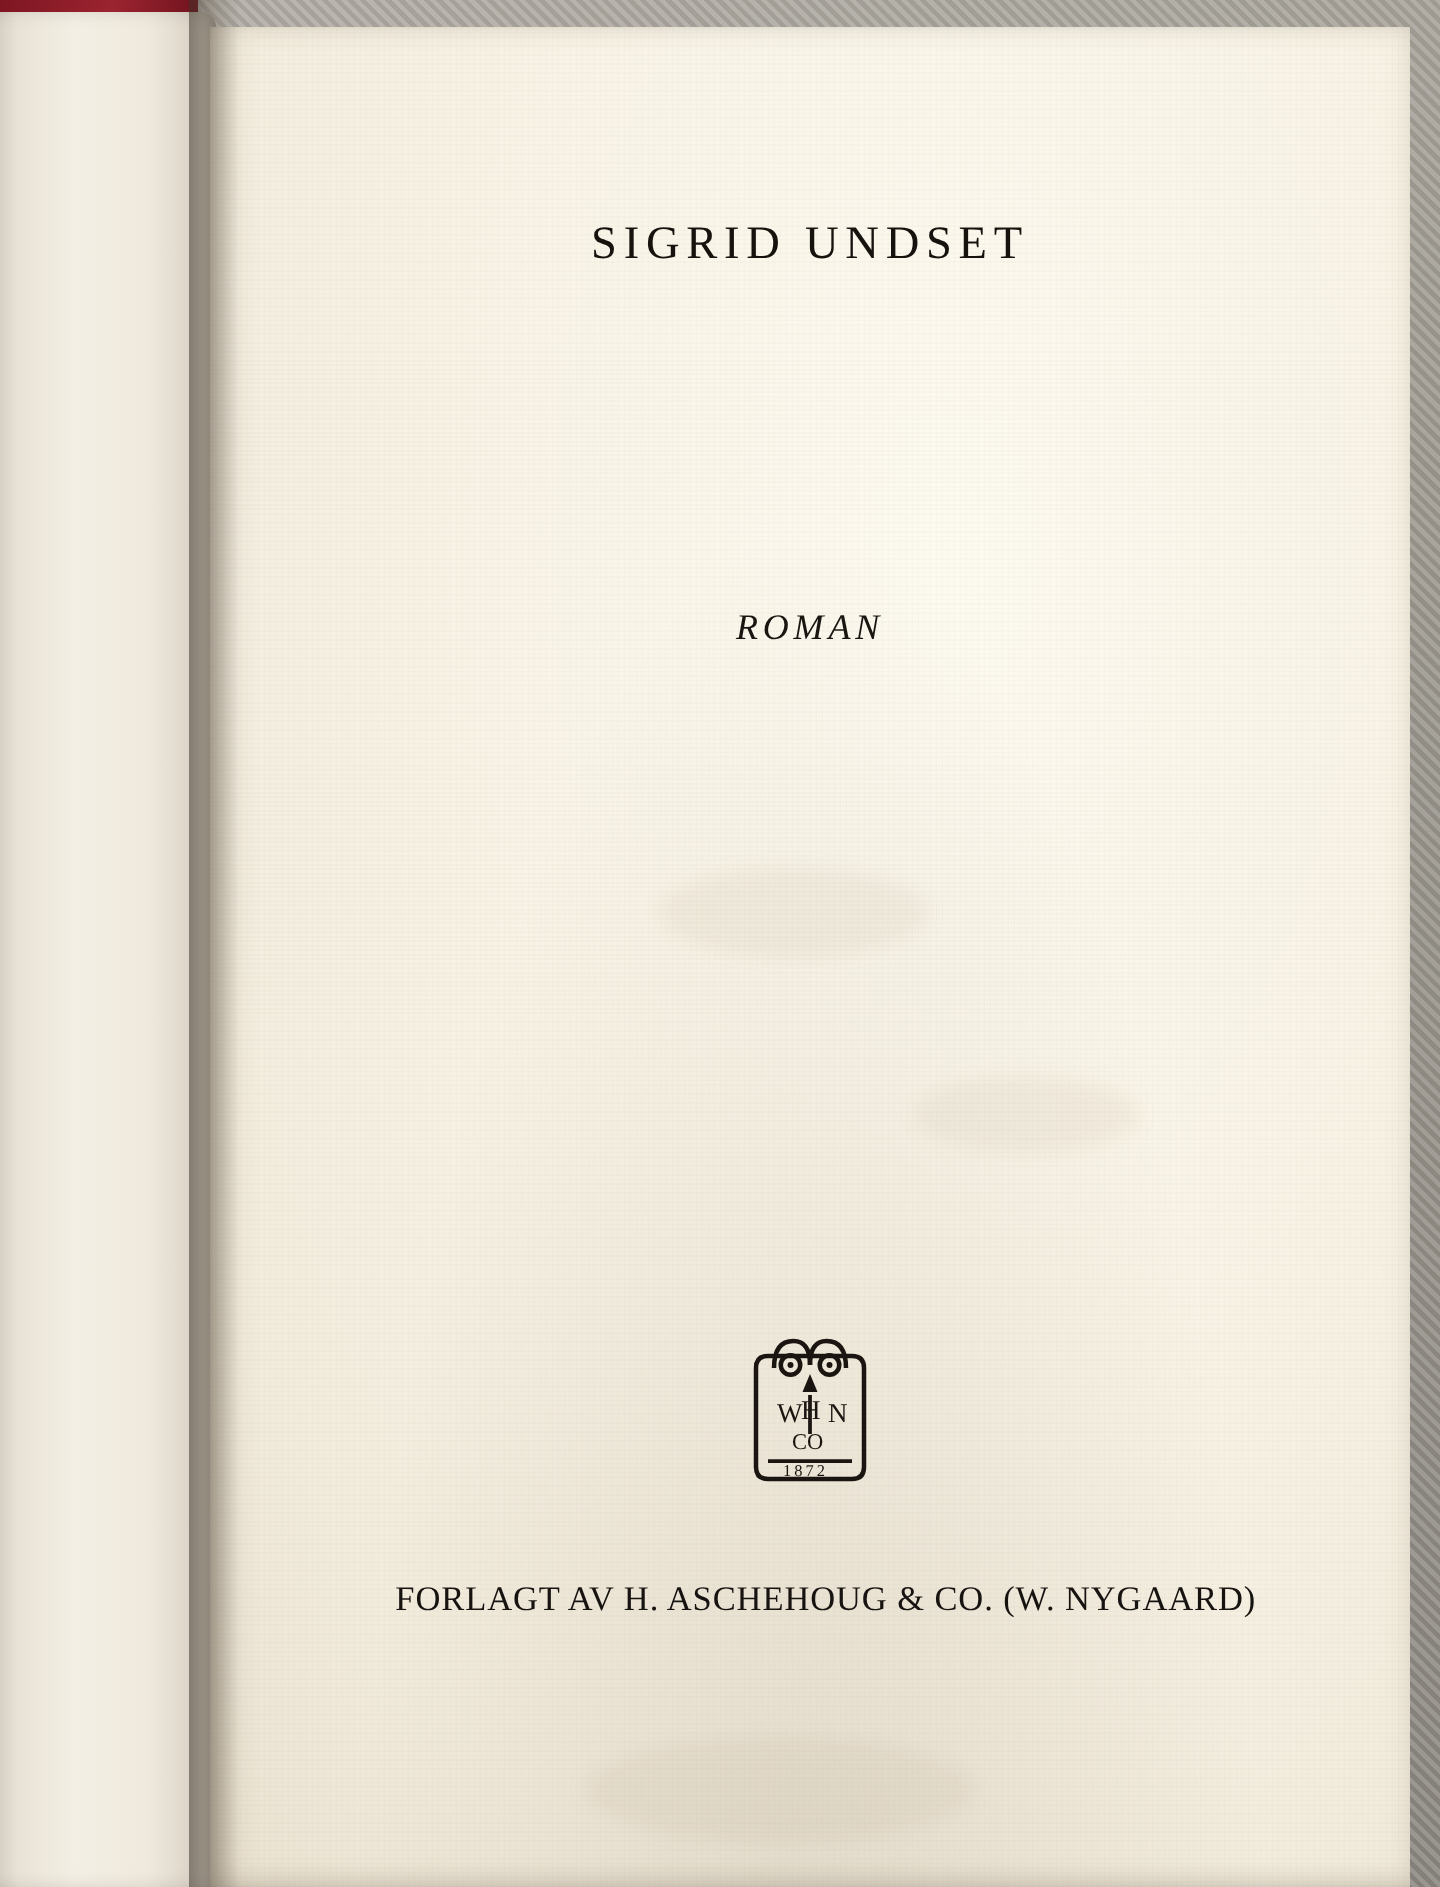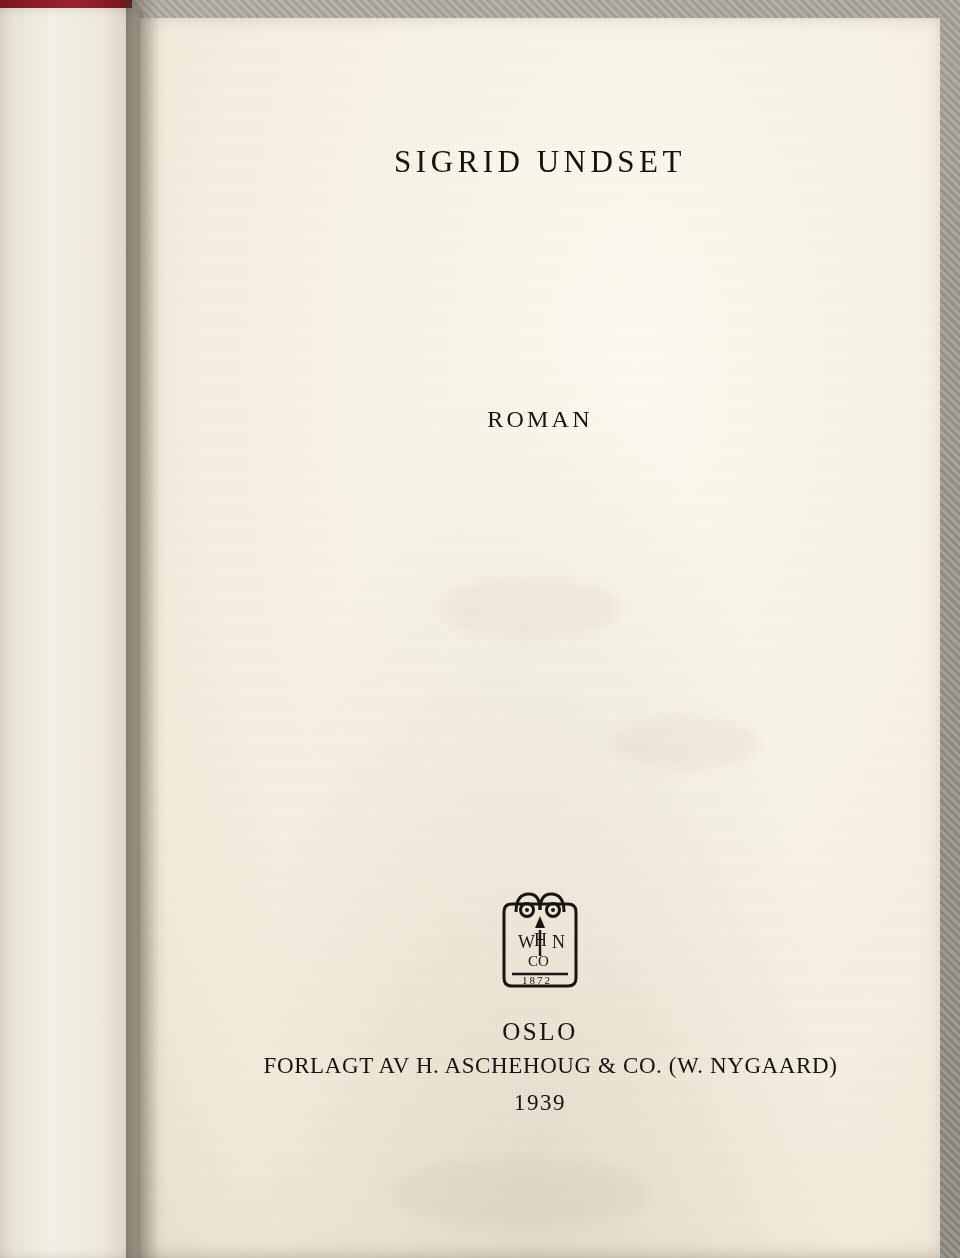--- a/index.html
+++ b/index.html
@@ -132,20 +132,21 @@
 
   .subtitle {
     position: absolute;
     top: 388px;
     left: 0;
     right: 0;
     font-size: 24px;
     letter-spacing: 3.2px;
     text-transform: uppercase;
     color: #191511;
+    font-style: italic;
   }
 
   
   .device {
     position: absolute;
     top: 868px;
     left: 0;
     right: 0;
     display: flex;
     justify-content: center;
@@ -231,22 +232,20 @@
           <text x="58" y="62" font-family="Liberation Serif, serif" font-size="18" fill="#1a1510">N</text>
           <text x="40" y="60" font-family="Liberation Serif, serif" font-size="18" fill="#1a1510">H</text>
           <line x1="46" y1="44" x2="46" y2="70" stroke="#1a1510" stroke-width="2.5"></line>
           <text x="34" y="80" font-family="Liberation Serif, serif" font-size="15" fill="#1a1510">CO</text>
 
           <path d="M18 88 L74 88" stroke="#1a1510" stroke-width="2.5"></path>
           <text x="28" y="98" font-family="Liberation Serif, serif" font-size="11" letter-spacing="2" fill="#1a1510">1872</text>
         </svg>
       </div>
 
-      <div class="city">OSLO</div>
       <div class="publisher">FORLAGT AV H. ASCHEHOUG &amp; CO. (W. NYGAARD)</div>
-      <div class="year">1939</div>
 
     </div>
   </div>
 
   <div class="gutter"></div>
 
 </div>
 
 </body></html>

